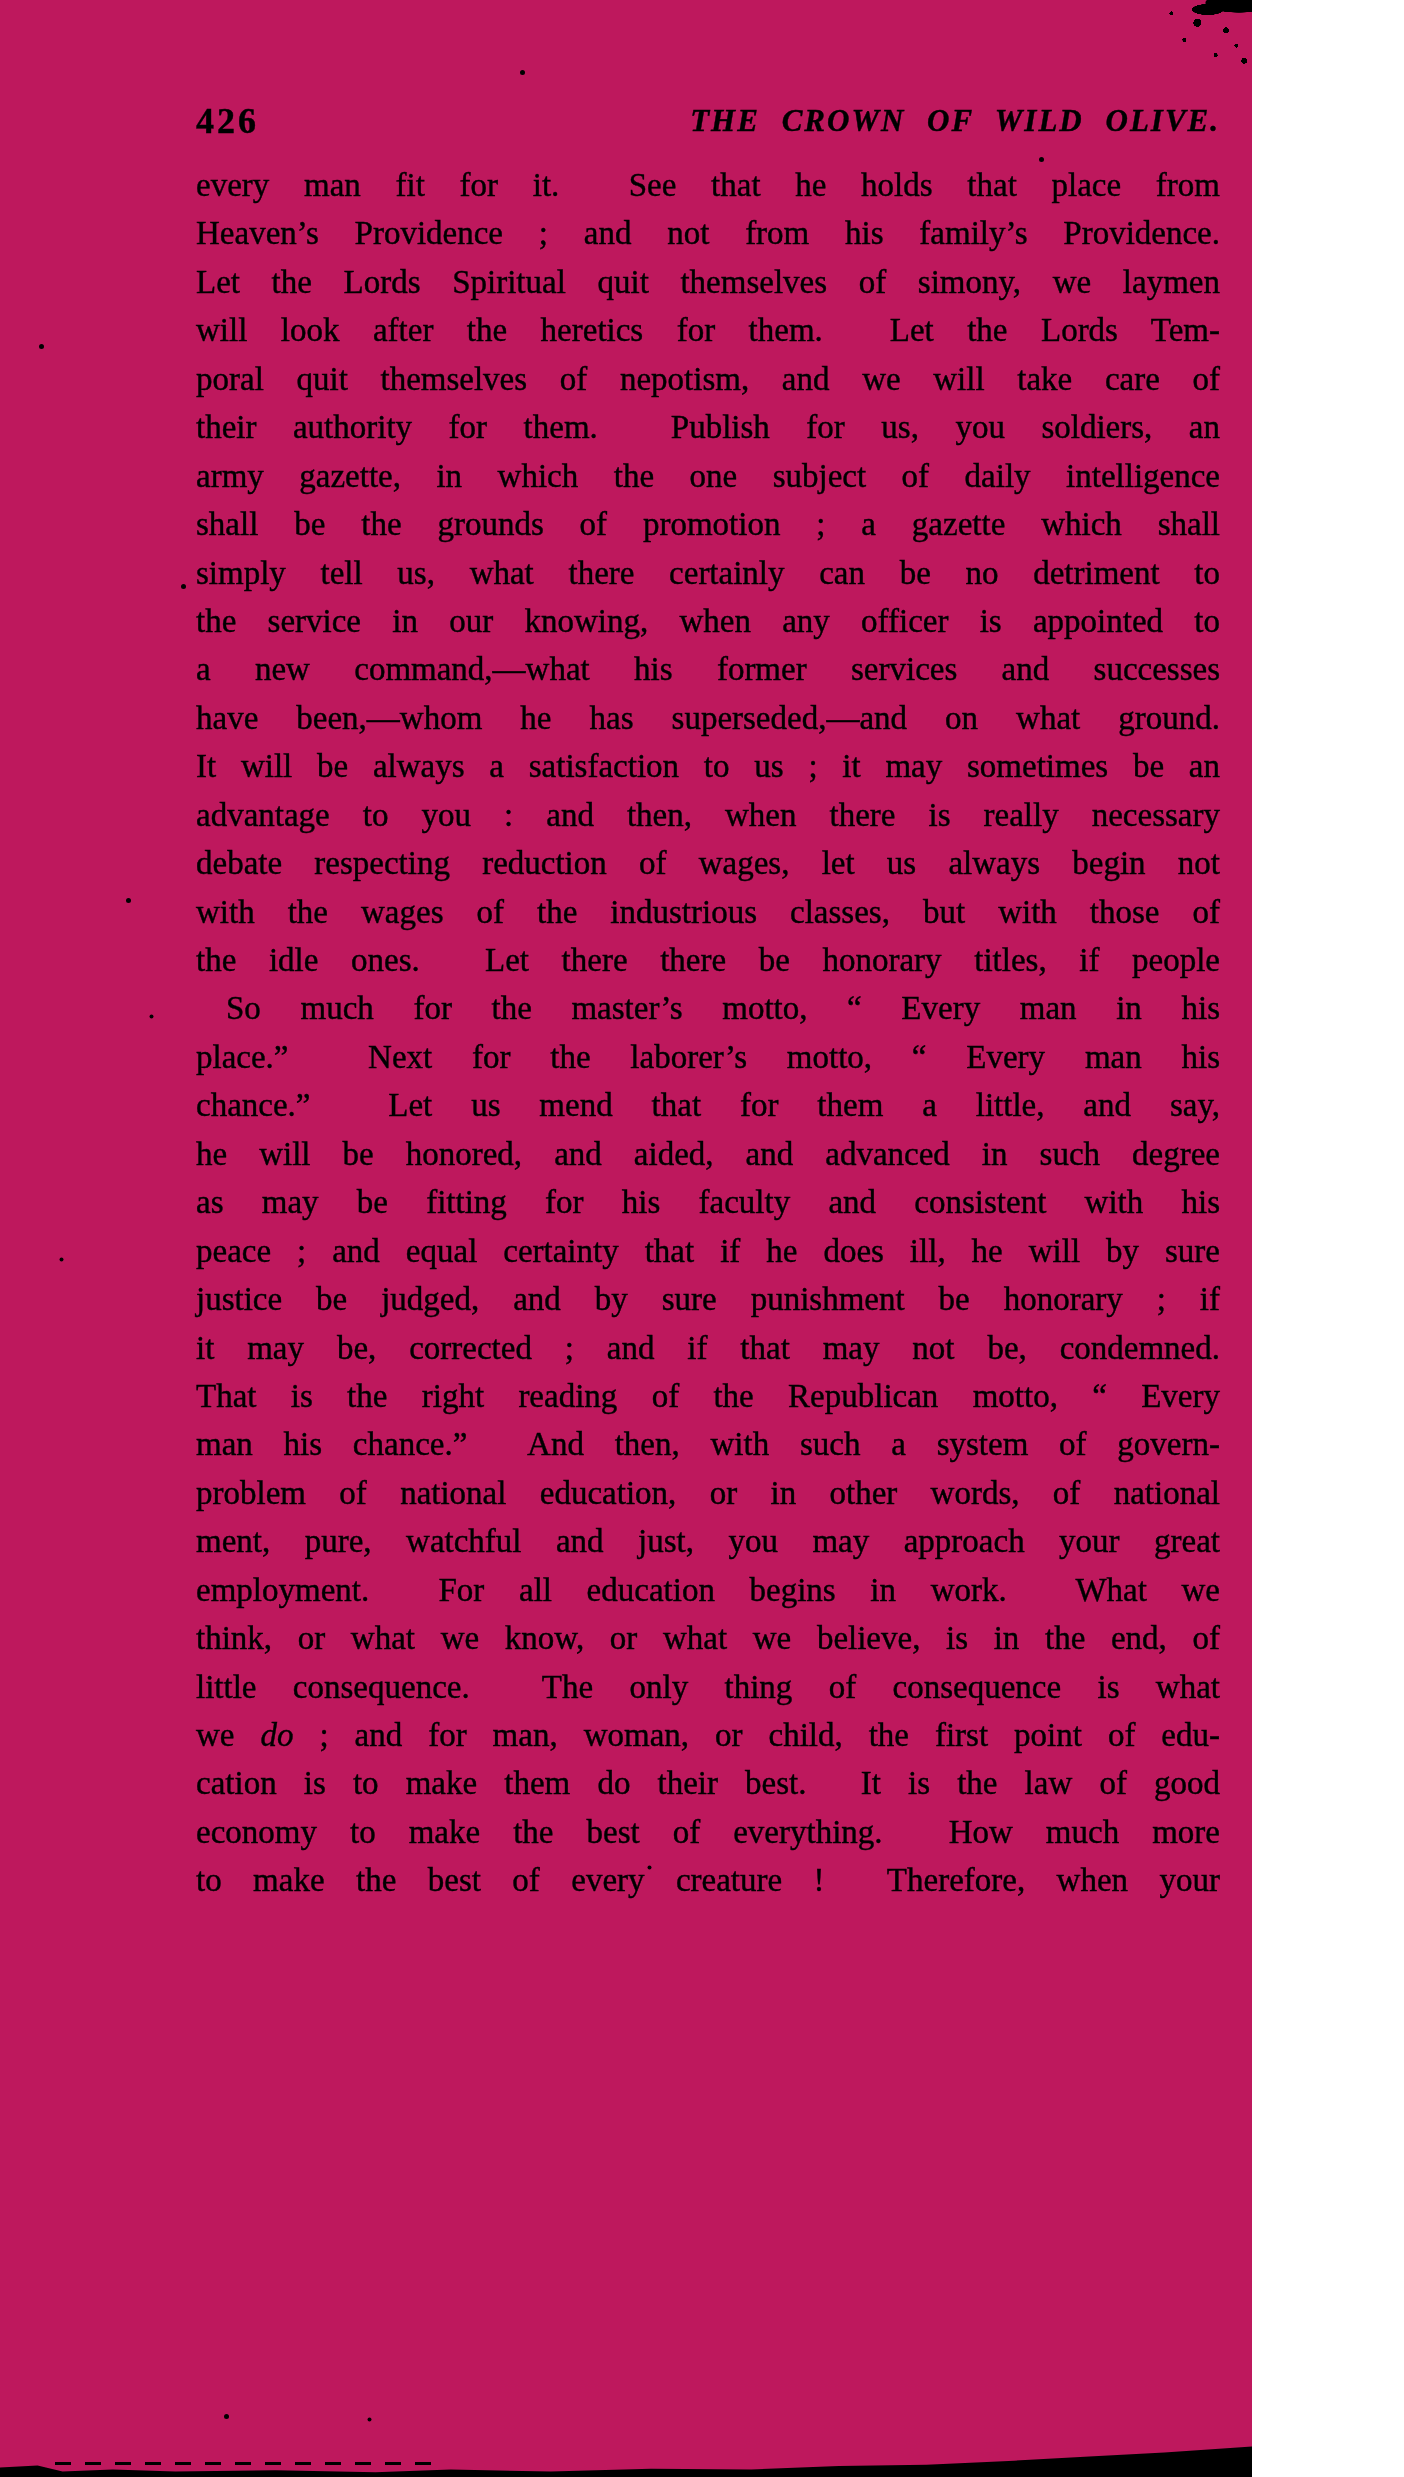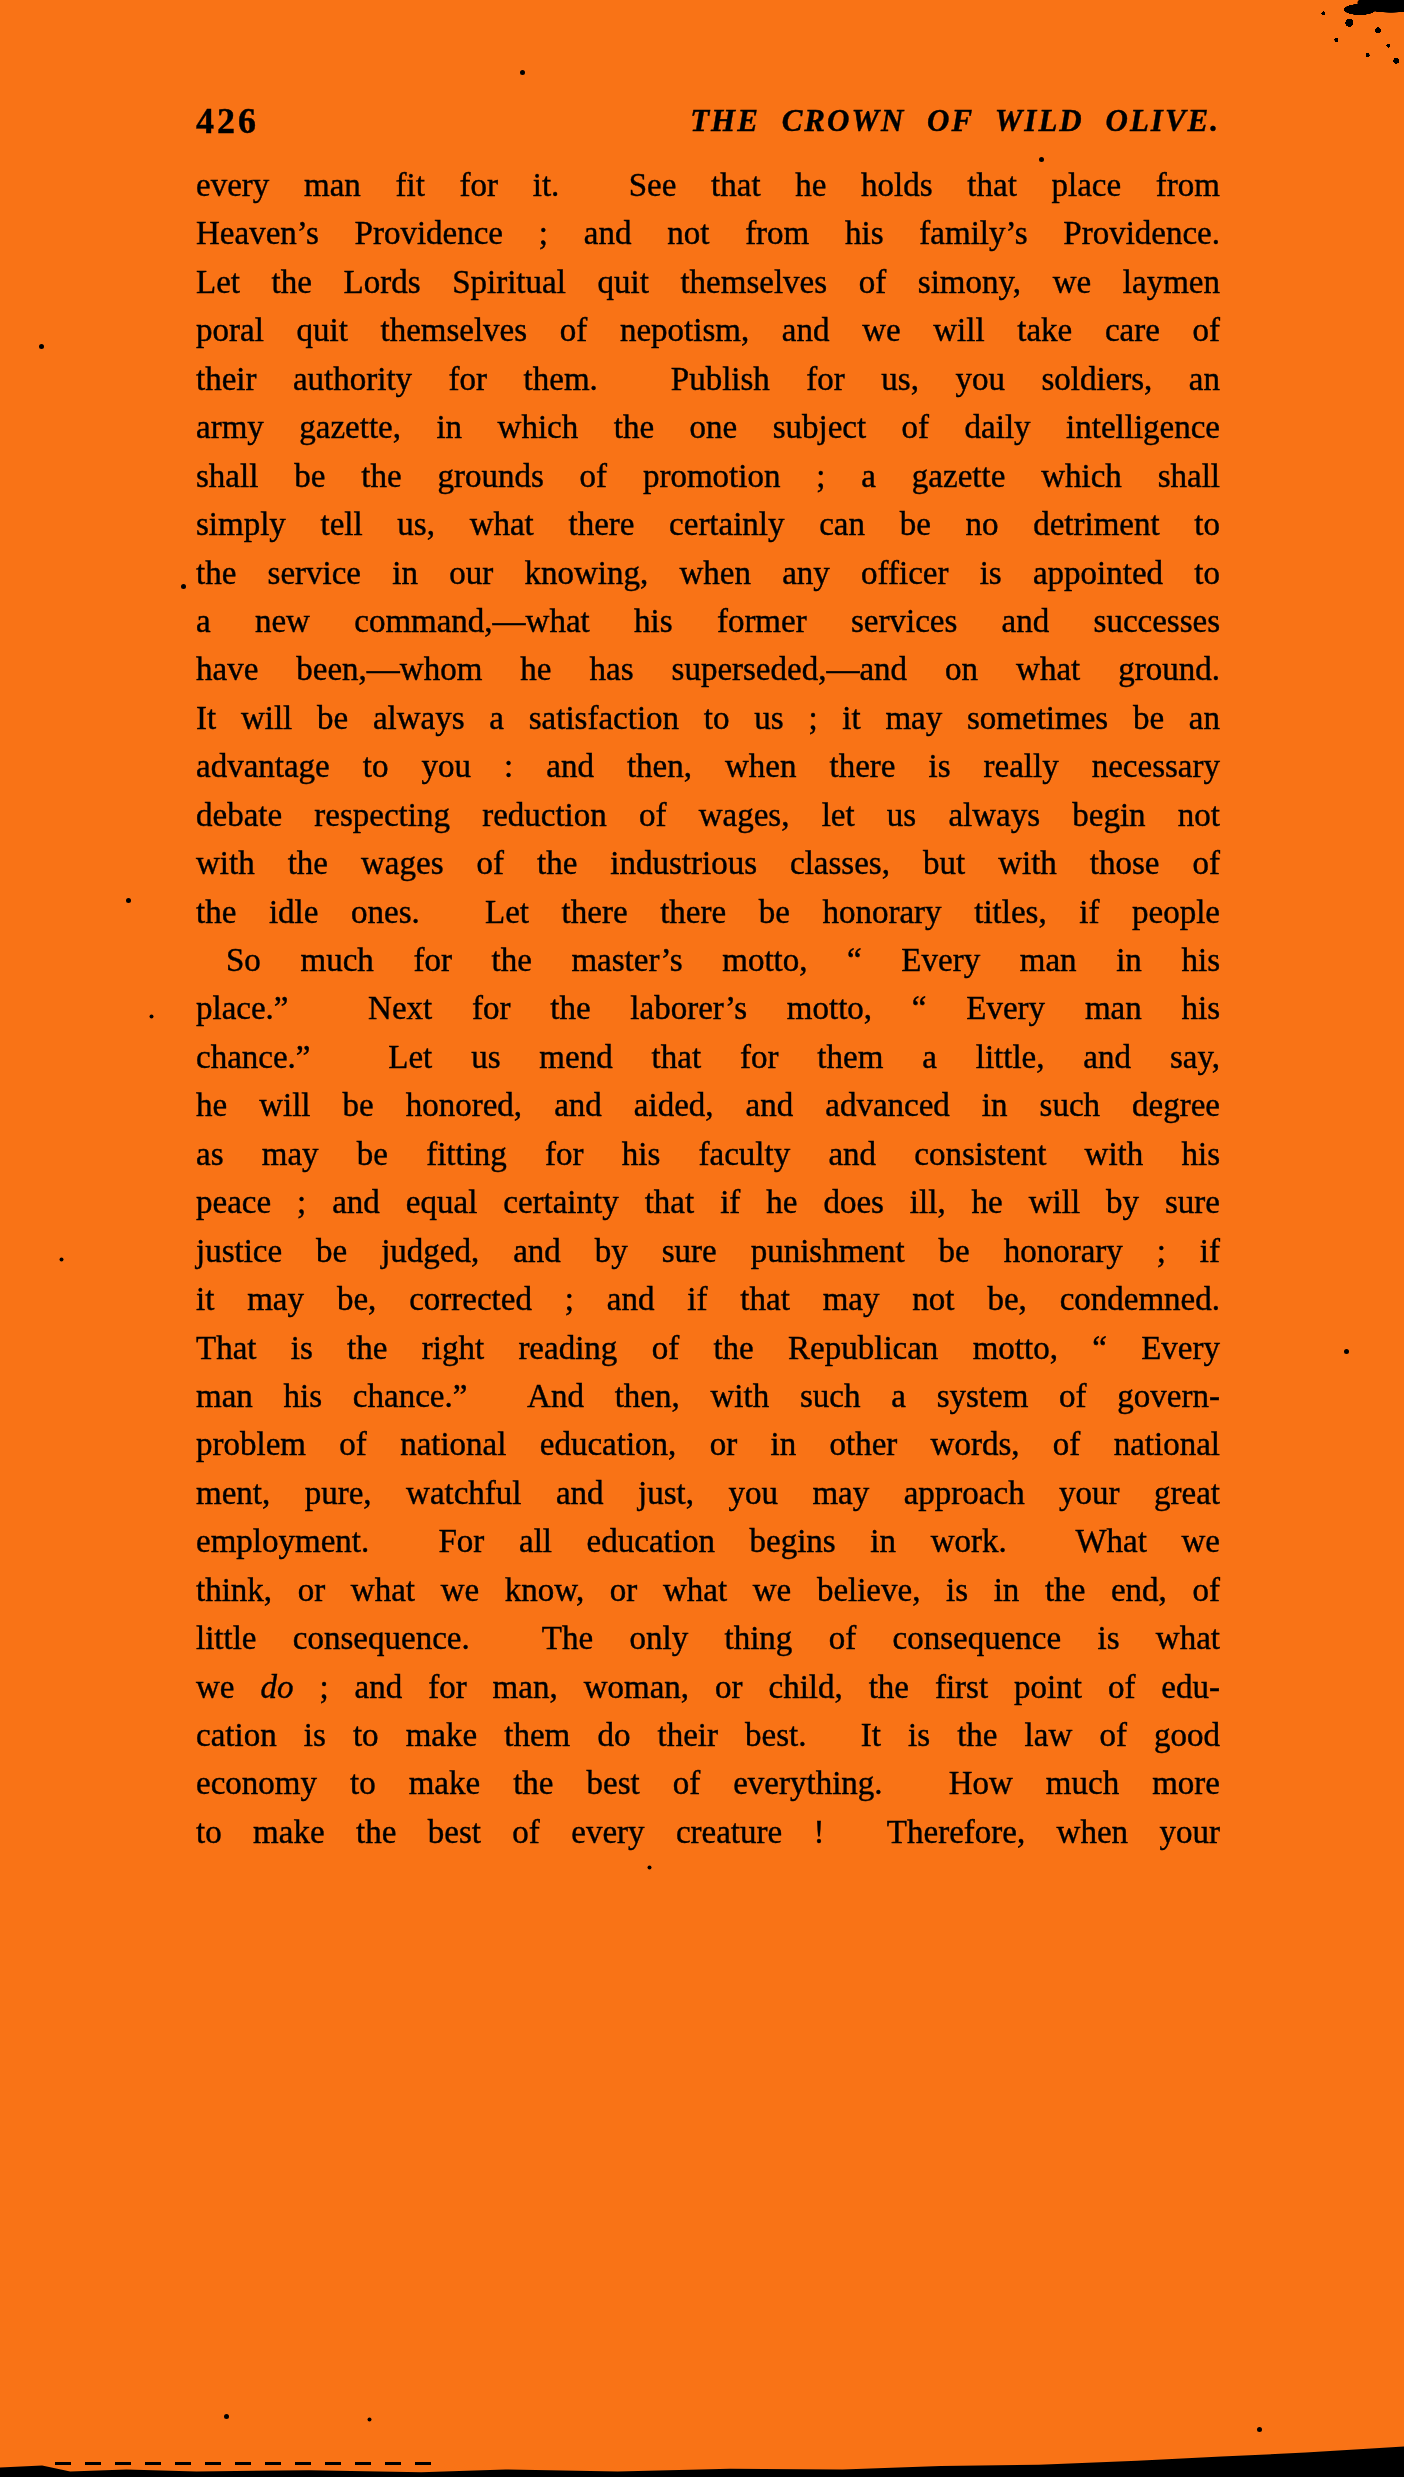--- a/index.html
+++ b/index.html
@@ -1,20 +1,20 @@
 <!DOCTYPE html>
 <html><head>
 <meta charset="utf-8">
 <style>
   html, body { margin: 0; padding: 0; background: #ffffff; }
   .page {
     position: relative;
-    width: 1404px;
+    width: 1252px;
     height: 2477px;
-    background: #f97316;
+    background: #be185d;
     overflow: hidden;
     font-family: "Liberation Serif", "DejaVu Serif", serif;
     color: #000;
     -webkit-text-stroke: 0.4px #000;
   }
   .page-number {
     position: absolute;
     left: 196px;
     top: 100px;
     font-size: 36px;
@@ -103,20 +103,21 @@
 <body>
 
 <div class="page">
   <div class="page-number">426</div>
   <div class="running-title">THE CROWN OF WILD OLIVE.</div>
   <div class="text-block">
       <div>
         <div class="line">every man fit for it.&nbsp; See that he holds that place from</div>
         <div class="line">Heaven’s Providence ; and not from his family’s Providence.</div>
         <div class="line">Let the Lords Spiritual quit themselves of simony, we laymen</div>
+        <div class="line">will look after the heretics for them.&nbsp; Let the Lords Tem-</div>
         <div class="line">poral quit themselves of nepotism, and we will take care of</div>
         <div class="line">their authority for them.&nbsp; Publish for us, you soldiers, an</div>
         <div class="line">army gazette, in which the one subject of daily intelligence</div>
         <div class="line">shall be the grounds of promotion ; a gazette which shall</div>
         <div class="line">simply tell us, what there certainly can be no detriment to</div>
         <div class="line">the service in our knowing, when any officer is appointed to</div>
         <div class="line">a new command,—what his former services and successes</div>
         <div class="line">have been,—whom he has superseded,—and on what ground.</div>
         <div class="line">It will be always a satisfaction to us ; it may sometimes be an</div>
         <div class="line">advantage to you : and then, when there is really necessary</div>

